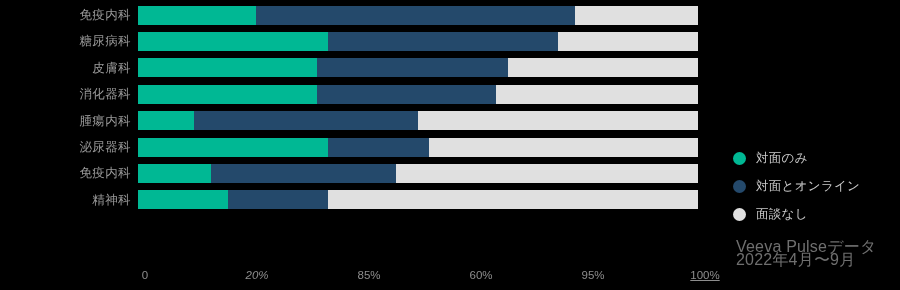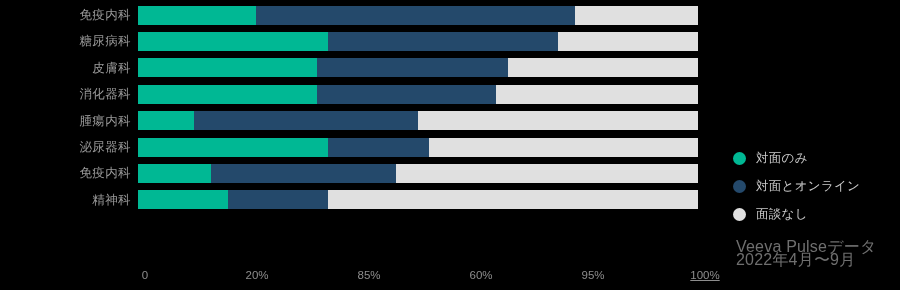--- a/index.html
+++ b/index.html
@@ -194,21 +194,21 @@
             <div class="seg seg-inperson" style="width: 16%;"></div>
             <div class="seg seg-hybrid" style="width: 18%;"></div>
             <div class="seg seg-none" style="width: 66%;"></div>
           </div>
         </div>
       </div>
   </div>
 
   <div class="x-axis" id="x-axis">
       <div class="x-tick" style="left: 0%;">0</div>
-      <div class="x-tick" style="left: 20%;">20%</div>
+      <div class="x-tick" style="left: 20%; font-style: italic;">20%</div>
       <div class="x-tick" style="left: 40%;">85%</div>
       <div class="x-tick" style="left: 60%;">60%</div>
       <div class="x-tick" style="left: 80%;">95%</div>
       <div class="x-tick" style="left: 100%; text-decoration: underline;">100%</div>
     </div>
 
   <div class="legend" id="legend">
       <div class="legend-item">
         <span class="legend-swatch" style="background: rgb(0, 184, 148);"></span>
         <span class="legend-label">対面のみ</span>

